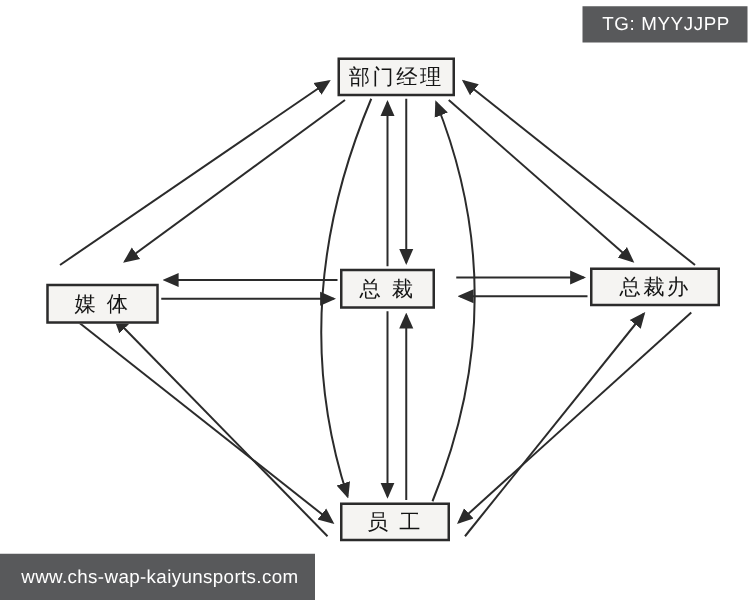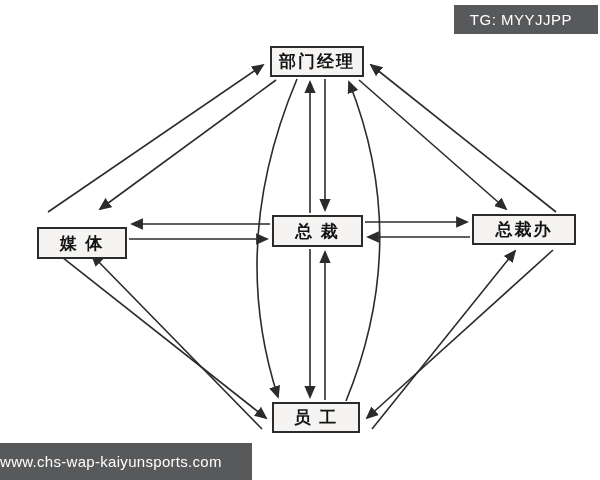--- a/index.html
+++ b/index.html
@@ -15,48 +15,49 @@
   }
   .canvas svg{
     position:absolute;left:0;top:0;width:600px;height:480px;
   }
   .node{
     position:absolute;
     box-sizing:border-box;
     background:#f5f4f2;
     border:2px solid #2b2b2b;
     display:flex;align-items:center;justify-content:center;
-    font-weight:bold;
+    font-weight:normal;
     font-size:17px;
     color:#141414;
     letter-spacing:2px;
     white-space:pre;
   }
   .node-mgr   {left:270px;top:46px; width:94px;height:31px;}
   .node-media {left:37px; top:227px;width:90px;height:32px;}
-  .node-ceo   {left:272px;top:215px;width:91px;height:32px;}
+  .node-ceo   {left:272px;top:215px;width:76px;height:32px;}
   .node-office{left:472px;top:214px;width:104px;height:31px;}
   .node-staff {left:272px;top:402px;width:88px;height:31px;}
   .badge{
     position:absolute;
     top:5px;right:2px;
     background:#58595b;
     color:#ffffff;
     font-size:15px;
-    padding:6px 26px 6px 16px;
+    padding:6px 14px 6px 16px;
     letter-spacing:0.5px;
   }
   .watermark{
     position:absolute;
     left:0;bottom:0;
     width:252px;height:37px;
     background:#58595b;
     color:#ffffff;
     font-size:15px;
     display:flex;align-items:center;
+    padding-left:17px;
     box-sizing:border-box;
     letter-spacing:0.3px;
   }
 </style>
 </head>
 <body>
 
 <div class="canvas">
 
   <svg viewBox="0 0 600 480" aria-hidden="true">

